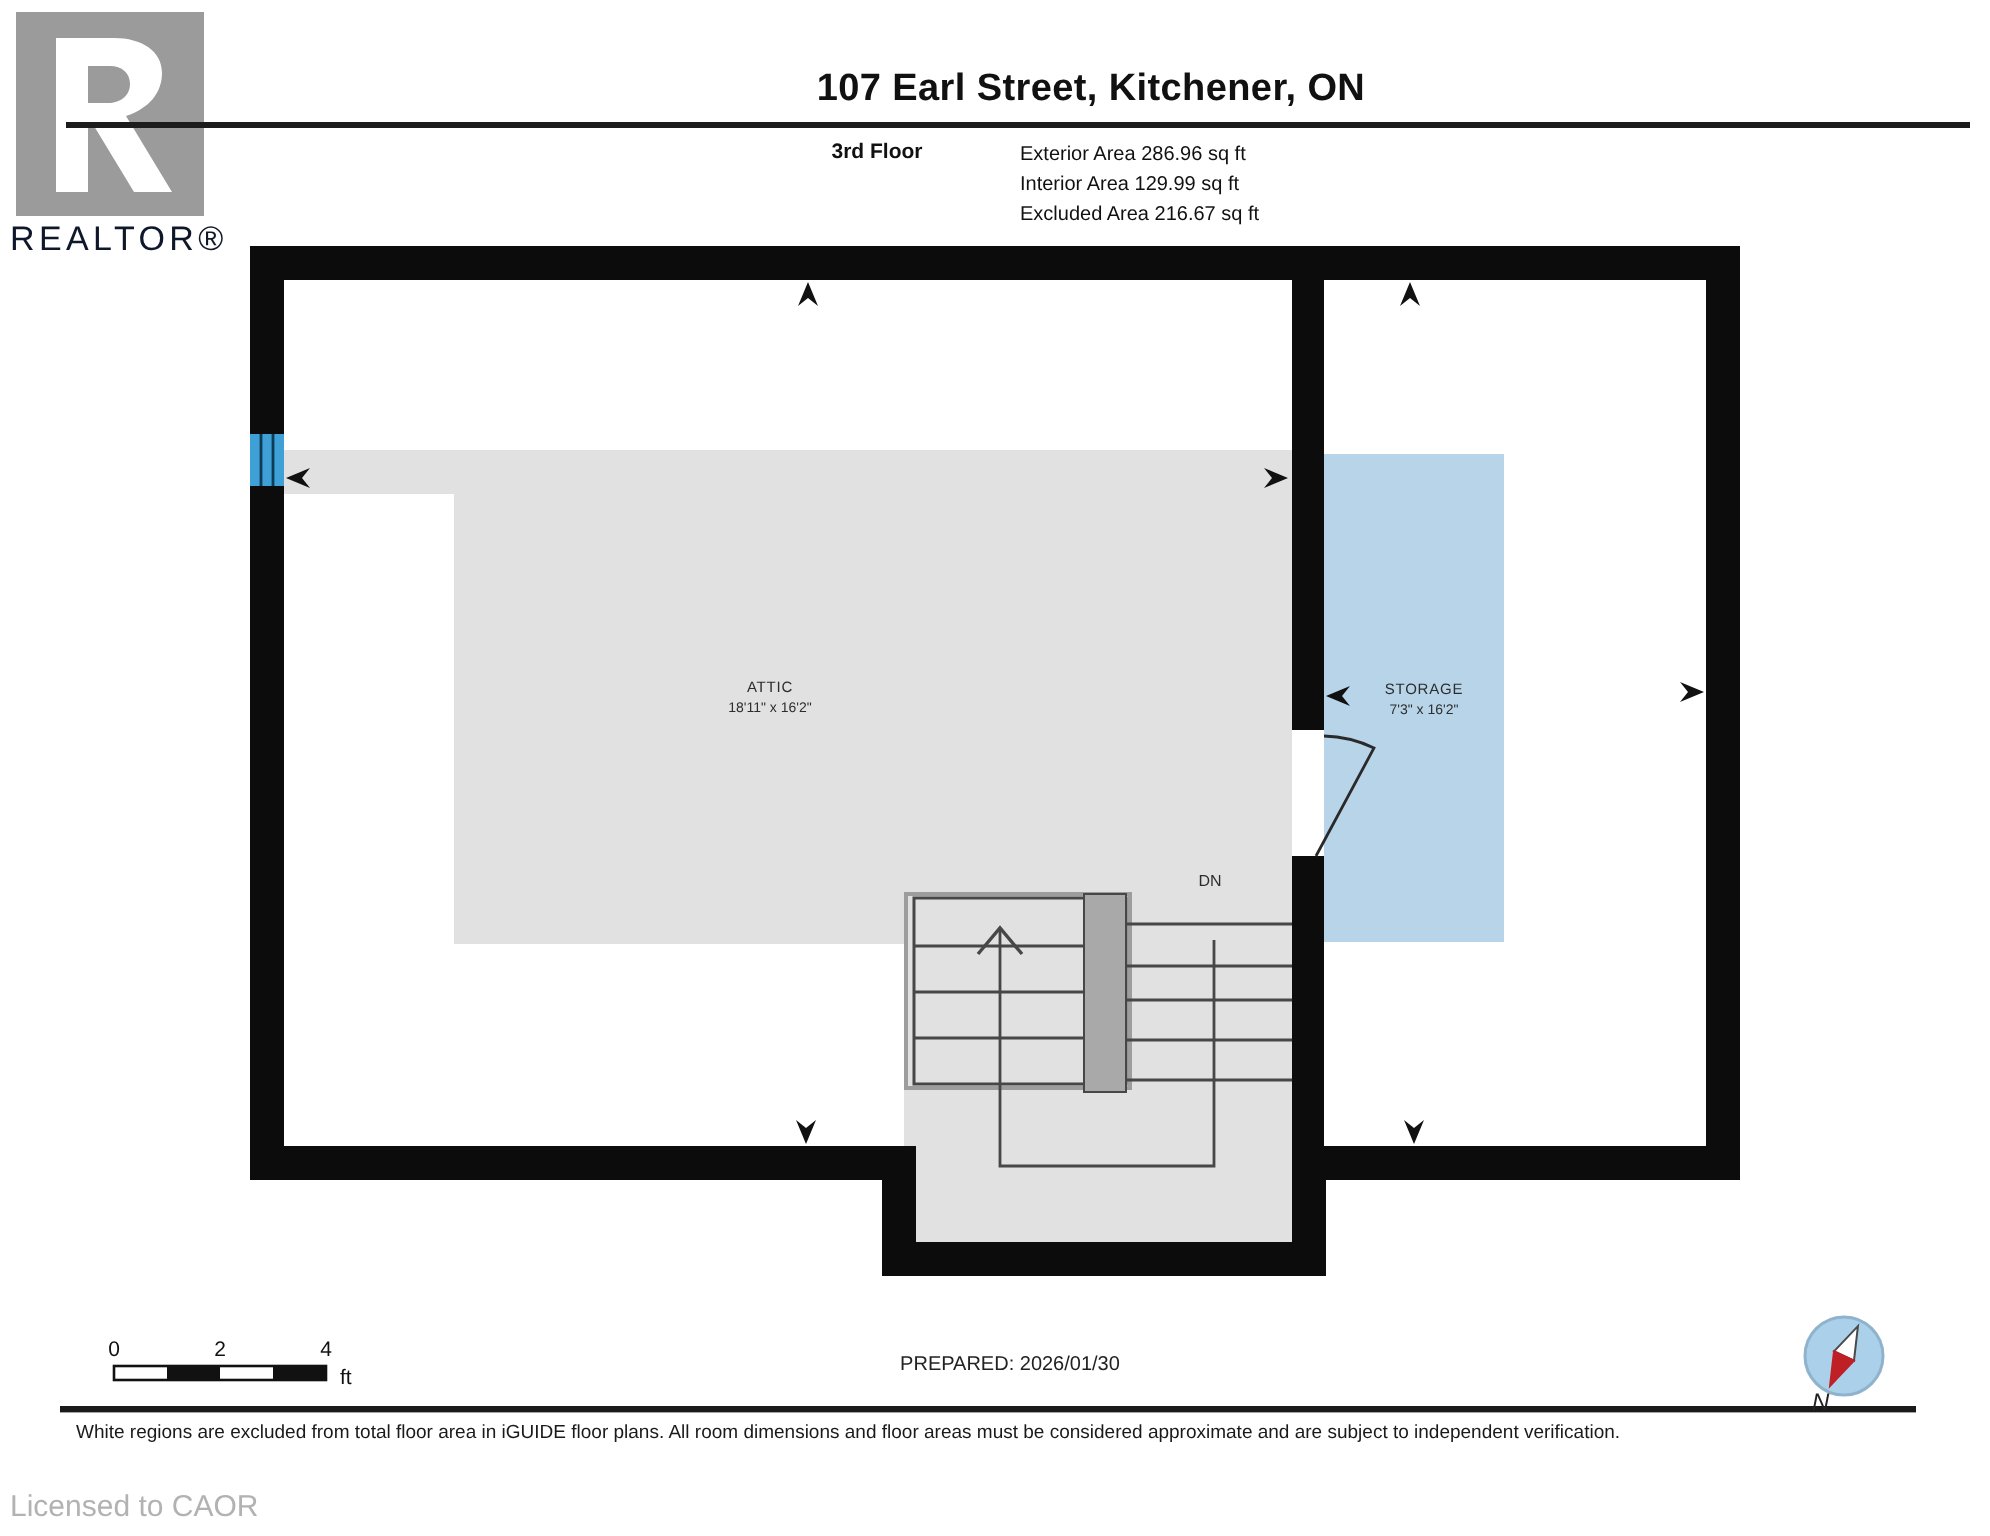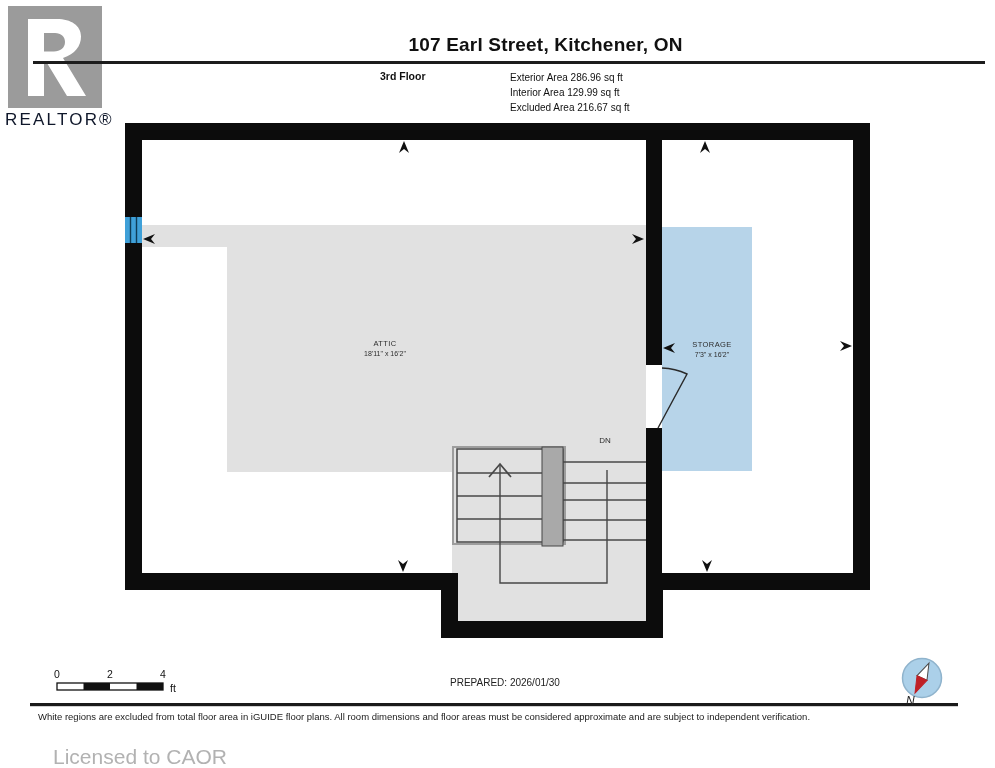--- a/index.html
+++ b/index.html
@@ -7,31 +7,31 @@
               font-family:"Liberation Sans", sans-serif; color:#111; }
   .abs { position:absolute; }
 
   
   .logo-box { left:8px; top:6px; width:94px; height:102px; z-index:1; }
   .logo-word { left:5px; top:110px; width:130px; font-size:17px; letter-spacing:2.2px;
                color:#0f172a; z-index:1; }
   .header-line { left:33px; top:61px; width:952px; height:2.5px; background:#1c1c1c; z-index:4; }
   .page-title { left:0; top:34px; width:995px; text-align:center; font-size:19px;
                 font-weight:bold; letter-spacing:0.2px;margin-left:48px; }
-  .floor-label { left:380px; top:70px; width:117px; text-align:left; font-size:10.5px;
+  .floor-label { left:380px; top:70px; width:117px; text-align:center; font-size:10.5px;
                  font-weight:bold; }
   .area-lines { left:510px; top:70px; font-size:10px; line-height:15px; }
 
   
   .plan-svg { left:0; top:0; z-index:2; }
 
   
   .prepared { left:390px; top:677px; width:230px; text-align:center; font-size:10px; color:#222; }
   .disclaimer { left:38px; top:711px; width:930px; font-size:9.5px; color:#1a1a1a; z-index:3; }
-  .license { left:5px; top:745px; font-size:21px; color:#b2b2b2; z-index:3;margin-left:48px; }
+  .license { left:5px; top:745px; font-size:15px; color:#b2b2b2; z-index:3; }
 
   svg text { font-family:"Liberation Sans", sans-serif; fill:#2d2d2d; }
   .room-name { font-size:7.5px; letter-spacing:0.4px; }
   .room-dims { font-size:7px; }
   .dn-label  { font-size:8px; }
   .tick-label { font-size:10.5px; fill:#111; }
   .unit-label { font-size:10.5px; fill:#111; }
   .north-label { font-size:12px; font-style:italic; fill:#222; }
 </style>
 </head>

